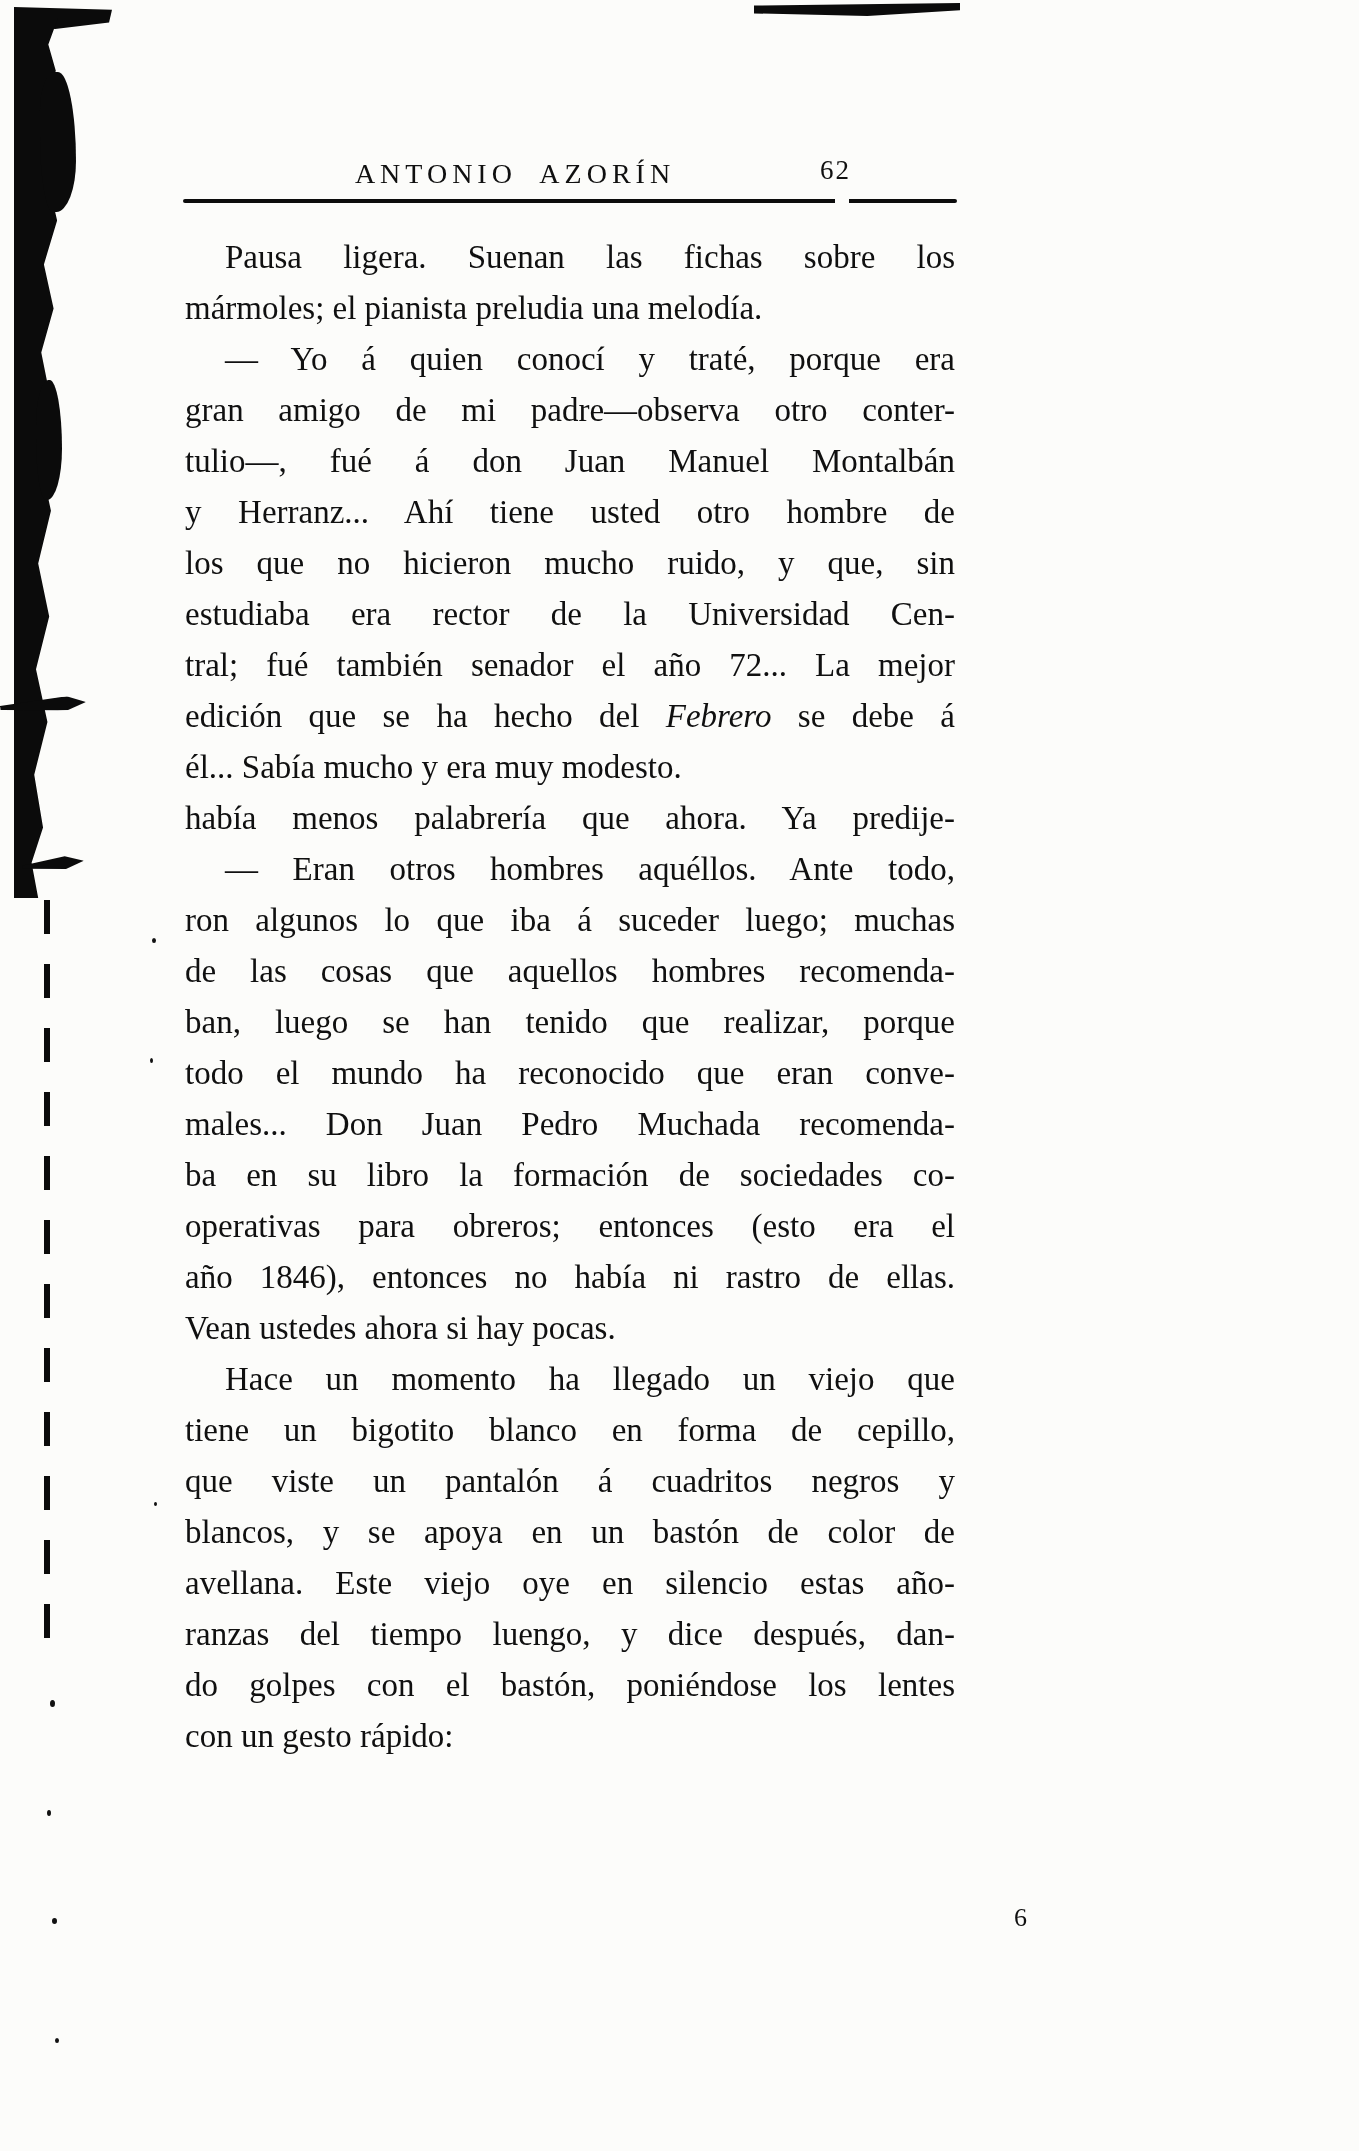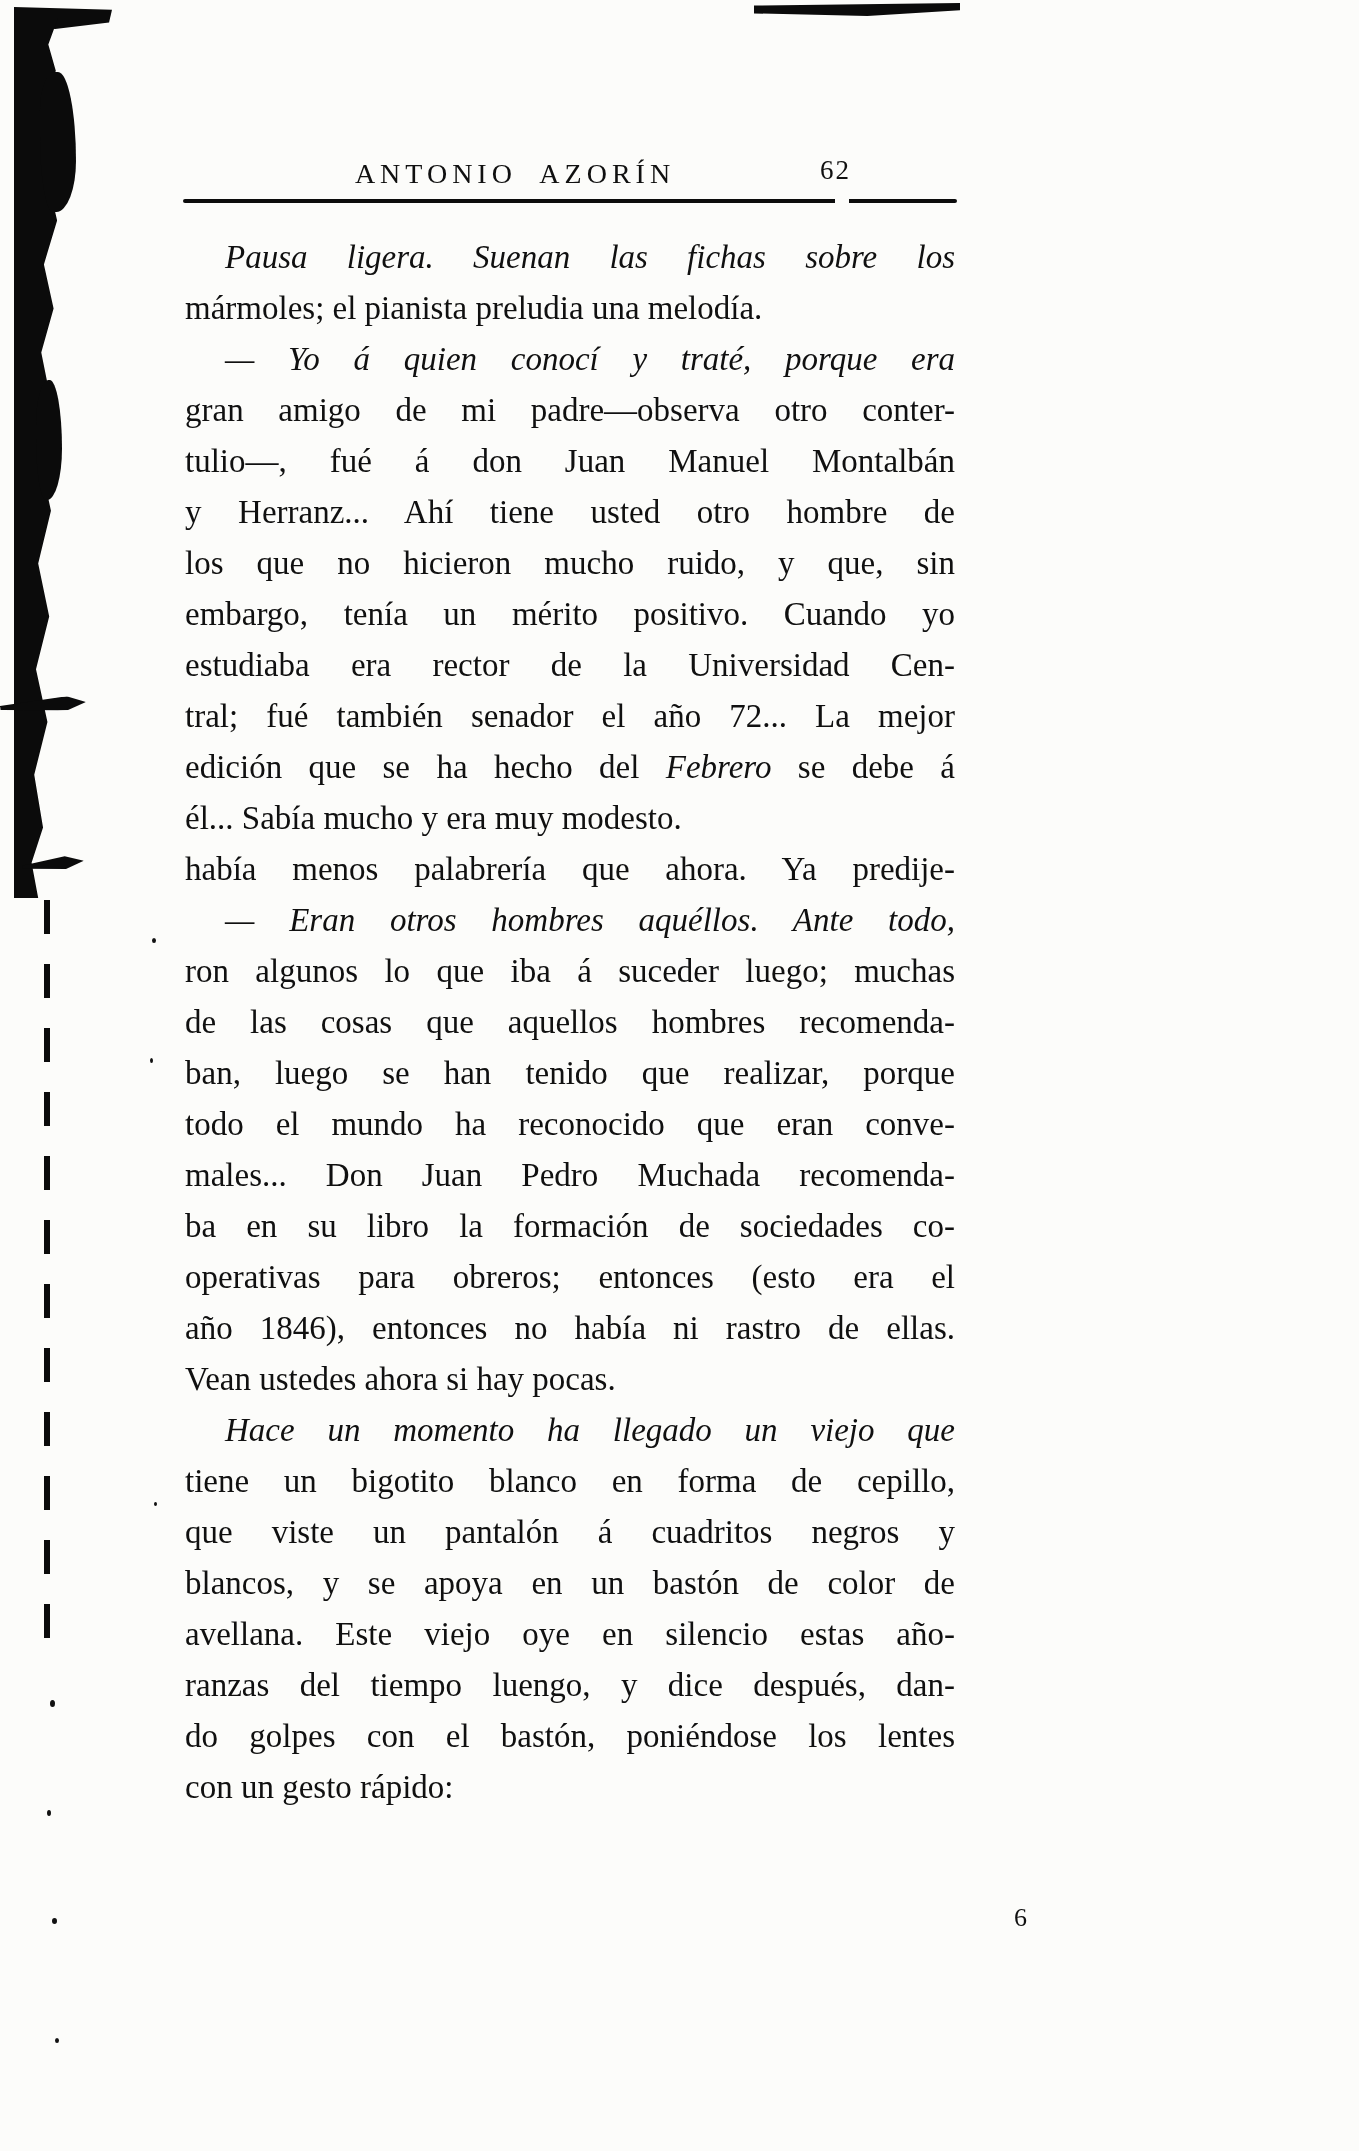--- a/index.html
+++ b/index.html
@@ -26,21 +26,21 @@
     background:linear-gradient(90deg,#0c0c0c 0 652px,transparent 652px 666px,#0c0c0c 666px 100%);
     border-radius:2px;
   }
 
   
   .body-text {
     position:absolute; top:232px; left:185px; width:770px;
     font-size:33px; line-height:51px;
   }
   .line { height:51px; text-align:justify; text-align-last:justify; }
-  .line.indent { padding-left:40px;font-style:italic; }
+  .line.indent { padding-left:40px; }
   .line.para-end { text-align-last:left; }
   .line em { }
 
   
   .signature-mark { position:absolute; top:1903px; left:1014px; font-size:26px; }
 
   
   .art { position:absolute; background:#0b0b0b; }
   .a-topleft {
     left:14px; top:7px; width:98px; height:22px;
@@ -103,21 +103,20 @@
   <div class="header-rule"></div>
 
   <div class="body-text">
       <div class="line indent">Pausa ligera. Suenan las fichas sobre los</div>
       <div class="line para-end">mármoles; el pianista preludia una melodía.</div>
       <div class="line indent">— Yo á quien conocí y traté, porque era</div>
       <div class="line">gran amigo de mi padre—observa otro conter-</div>
       <div class="line">tulio—, fué á don Juan Manuel Montalbán</div>
       <div class="line">y Herranz... Ahí tiene usted otro hombre de</div>
       <div class="line">los que no hicieron mucho ruido, y que, sin</div>
-      <div class="line">embargo, tenía un mérito positivo. Cuando yo</div>
       <div class="line">estudiaba era rector de la Universidad Cen-</div>
       <div class="line">tral; fué también senador el año 72... La mejor</div>
       <div class="line"><span>edición que se ha hecho del </span><em>Febrero</em><span> se debe á</span></div>
       <div class="line para-end">él... Sabía mucho y era muy modesto.</div>
       <div class="line">había menos palabrería que ahora. Ya predije-</div>
       <div class="line indent">— Eran otros hombres aquéllos. Ante todo,</div>
       <div class="line">ron algunos lo que iba á suceder luego; muchas</div>
       <div class="line">de las cosas que aquellos hombres recomenda-</div>
       <div class="line">ban, luego se han tenido que realizar, porque</div>
       <div class="line">todo el mundo ha reconocido que eran conve-</div>

